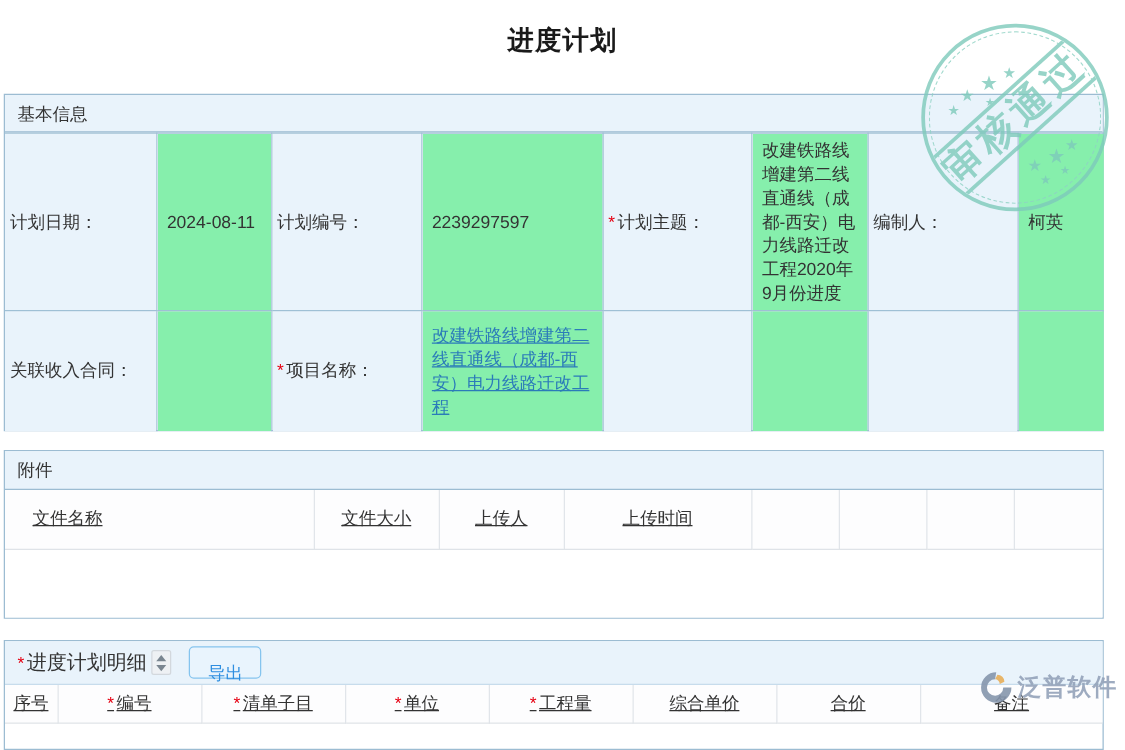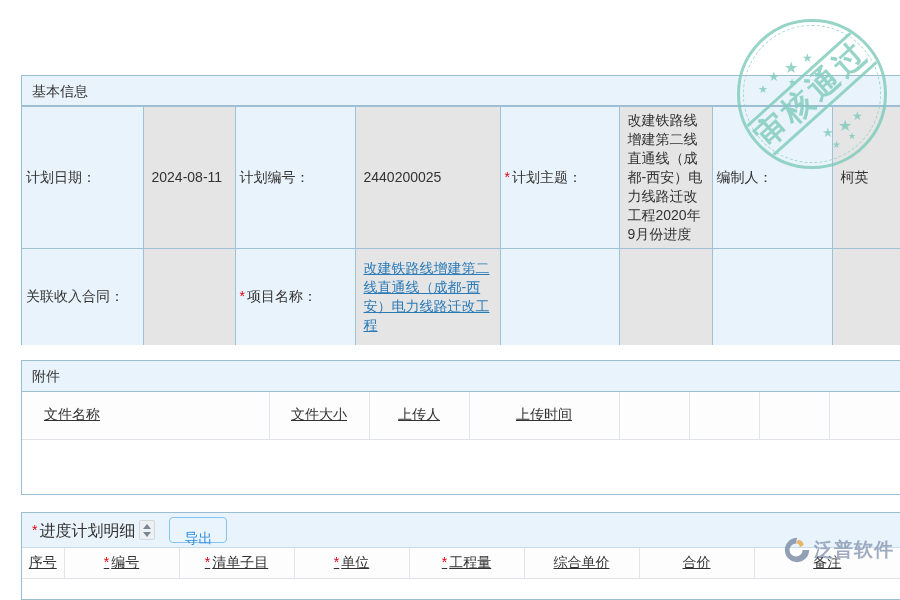--- a/index.html
+++ b/index.html
@@ -4,35 +4,35 @@
 <style>
   * { margin:0; padding:0; box-sizing:border-box; }
   html,body { background:#fff; }
   body { font-family:"Liberation Sans","DejaVu Sans",sans-serif; color:#333; }
   .page { position:relative; width:900px; height:600px; background:#fff; overflow:hidden; }
 
   .title { position:absolute; top:18px; left:0; width:100%; text-align:center;
            font-size:21px; font-weight:bold; color:#1a1a1a; letter-spacing:1px; }
 
   
-  .panel { position:absolute; left:21px; width:880px; border:1px solid #9cbcd2; background:#fff; }
+  .panel { position:absolute; left:3px; width:880px; border:1px solid #9cbcd2; background:#fff; }
   .panel-hd { height:30px; line-height:30px; padding-left:10px; background:#e9f3fb;
               border-bottom:1px solid #9cbcd2; font-size:14px; color:#333; }
 
   .panel-basic  { top:75px;  height:270px; }
   .panel-attach { top:360px; height:135px; }
   .panel-detail { top:512px; height:88px; }
 
   
   .info-tbl { width:100%; border-collapse:collapse; table-layout:fixed; font-size:14px; }
   .info-tbl td { border:1px solid #9fc0d5; vertical-align:middle; overflow:hidden; }
   .info-tbl tr.r1 td { height:139px; }
   .info-tbl tr.r2 td { height:96px; }
   .info-tbl td.lbl { background:#e9f3fb; text-align:left; padding:0 6px 0 4px; color:#333; }
-  .info-tbl td.val { background:#e5e5e5; text-align:left; padding:4px 8px; color:#333;
+  .info-tbl td.val { background:#86efac; text-align:left; padding:4px 8px; color:#333;
                      word-break:break-all; line-height:19px; }
   .info-tbl td:first-child { border-left:none; }
   .info-tbl td:last-child  { border-right:none;margin-top:16px; }
   .info-tbl tr.r2 td { border-bottom:none; }
   a.cell-link { color:#2b7bb9; text-decoration:underline; word-break:break-all; }
 
   .req { color:#e60012; margin-right:2px; font-size:14px; }
 
   
   .grid-tbl { width:100%; border-collapse:collapse; table-layout:fixed; font-size:14px; }
@@ -76,40 +76,41 @@
   .wm-row { display:flex; align-items:center; justify-content:flex-end; }
   .wm-logo { display:inline-block; width:30px; height:28px; margin-right:2px; }
   .wm-brand { font-size:19px; font-weight:bold; color:#94a3ba; letter-spacing:1px; }
   .wm-url { font-size:14px; font-weight:bold; color:#d9534f; margin-top:-2px; letter-spacing:.5px; }
 </style>
 </head>
 <body>
 
 <div class="page">
 
+  <div class="title">进度计划</div>
 
   <div class="panel panel-basic">
     <div class="panel-hd">基本信息</div>
     <table class="info-tbl">
       <colgroup>
         <col style="width:121px">
           <col style="width:92px">
           <col style="width:120px">
           <col style="width:145px">
         <col style="width:119px">
           <col style="width:93px">
           <col style="width:120px">
           <col style="width:69px">
       </colgroup>
       <tbody>
           <tr class="r1">
         <td class="lbl"><span>计划日期：</span></td>
         <td class="val">2024-08-11</td>
         <td class="lbl"><span>计划编号：</span></td>
-        <td class="val">2440200025</td>
+        <td class="val">2239297597</td>
         <td class="lbl"><span class="req">*</span><span>计划主题：</span></td>
         <td class="val">改建铁路线增建第二线直通线（成都-西安）电力线路迁改工程2020年9月份进度</td>
         <td class="lbl"><span>编制人：</span></td>
         <td class="val">柯英</td>
       </tr>
       <tr class="r2">
         <td class="lbl"><span>关联收入合同：</span></td>
         <td class="val"></td>
         <td class="lbl"><span class="req">*</span><span>项目名称：</span></td>
         <td class="val"><a class="cell-link" href="#">改建铁路线增建第二线直通线（成都-西安）电力线路迁改工程</a></td>

